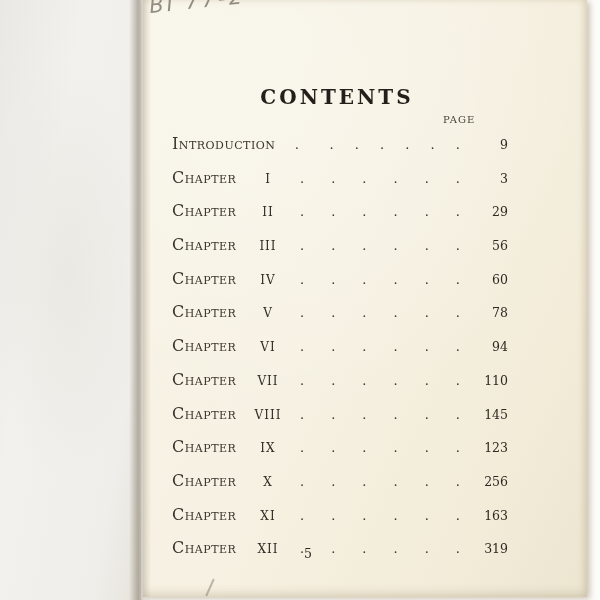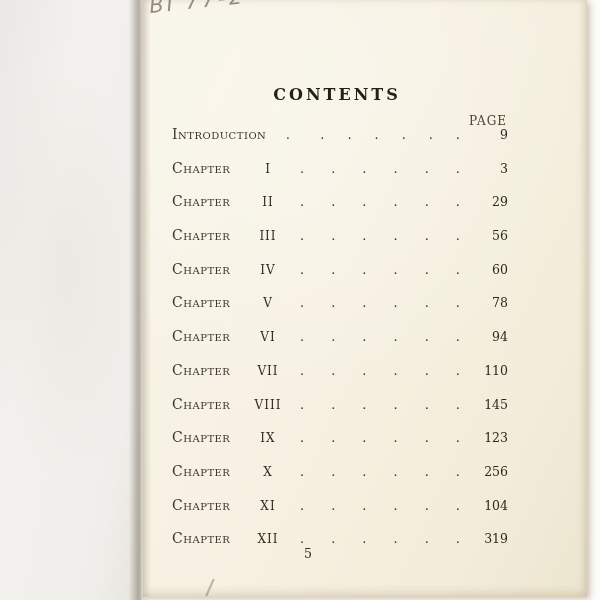--- a/index.html
+++ b/index.html
@@ -24,29 +24,29 @@
   
   .gutter{position:absolute;left:129px;top:0;width:22px;height:600px;z-index:5;
     background:linear-gradient(90deg, rgba(90,80,64,0) 0%, rgba(99,86,66,0.42) 42%,
                rgba(120,106,84,0.18) 68%, rgba(0,0,0,0) 100%);}
 
   .handwriting{position:absolute;left:6px;top:-11px;font-family:"DejaVu Sans",sans-serif;
     font-style:italic;font-size:21px;letter-spacing:3px;color:#7b7568;opacity:.8;
     transform:rotate(-6deg);white-space:nowrap;}
 
   .title{position:absolute;top:85px;left:94px;width:200px;text-align:center;
-    font-weight:bold;font-size:16px;letter-spacing:3px;color:#241f1a;}
-
-  .page-col-label{position:absolute;top:114px;left:300px;width:64px;text-align:right;
-    font-size:12px;letter-spacing:1px;color:#4a443a;}
+    font-weight:bold;font-size:20px;letter-spacing:3px;color:#241f1a;}
+
+  .page-col-label{position:absolute;top:114px;left:300px;width:64px;
+    font-size:10px;letter-spacing:1px;color:#4a443a;}
 
   .toc{position:absolute;top:126px;left:29px;width:336px;}
   .toc-row{display:flex;align-items:baseline;height:33.7px;}
-  .toc-label{flex:0 0 74px;font-variant:small-caps;font-size:14px;letter-spacing:.5px;
-    white-space:nowrap;color:#3a342d;text-transform:lowercase;}
+  .toc-label{flex:0 0 74px;font-variant:small-caps;font-size:16px;letter-spacing:.5px;
+    white-space:nowrap;color:#3a342d;text-transform:lowercase;margin-top:8px;}
   .toc-label::first-letter{text-transform:uppercase;}
   .toc-numeral{flex:0 0 44px;text-align:center;font-size:12px;letter-spacing:1px;color:#322d26;}
   .toc-dots{flex:1;display:flex;justify-content:space-between;padding:0 14px 0 10px;
     font-size:13px;color:#3a342c;}
   .toc-page{flex:0 0 34px;text-align:right;font-size:12.5px;color:#2e2922;}
 
   .folio{position:absolute;top:546px;left:120px;width:90px;text-align:center;
     font-size:12.5px;color:#2e2922;}
 
   .pencil-stroke{position:absolute;left:66px;top:578px;width:2px;height:19px;
@@ -226,21 +226,21 @@
     <span class="toc-label">Chapter</span>
     <span class="toc-numeral">XI</span>
     <span class="toc-dots">
             <span>.</span>
             <span>.</span>
             <span>.</span>
             <span>.</span>
             <span>.</span>
             <span>.</span>
           </span>
-    <span class="toc-page">104</span>
+    <span class="toc-page">163</span>
   </div>
 
   <div class="toc-row">
     <span class="toc-label">Chapter</span>
     <span class="toc-numeral">XII</span>
     <span class="toc-dots">
             <span>.</span>
             <span>.</span>
             <span>.</span>
             <span>.</span>

